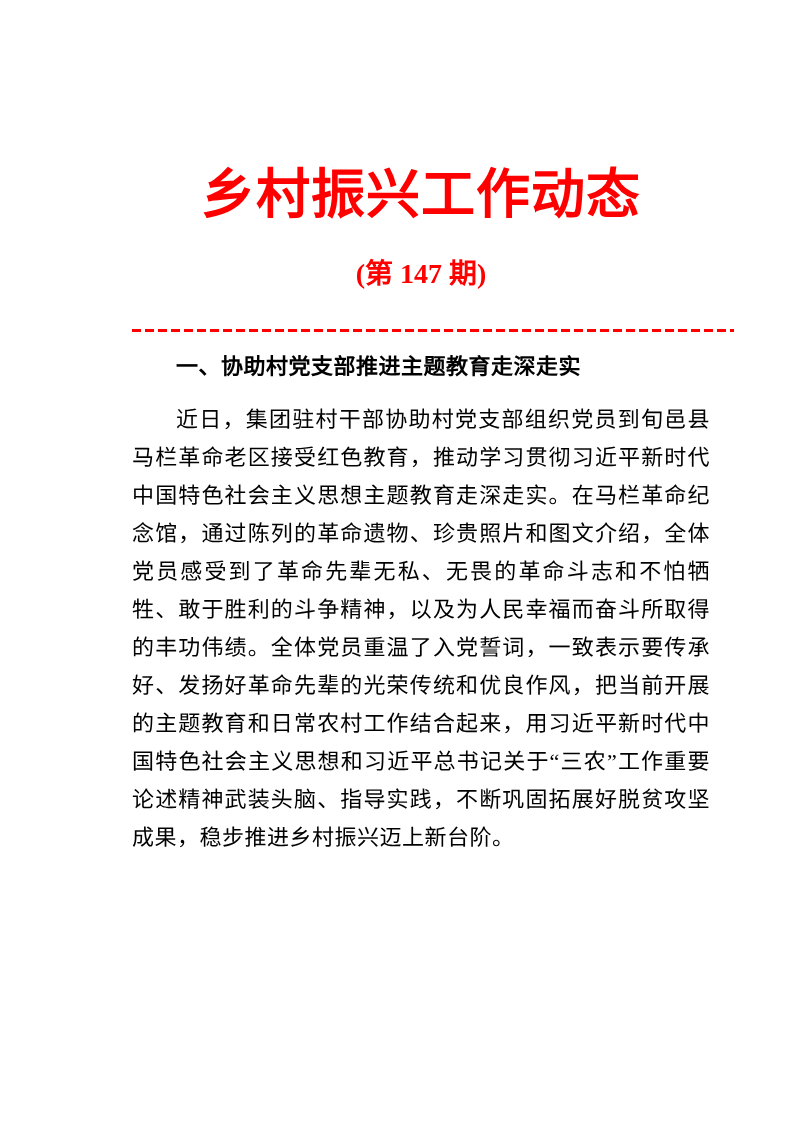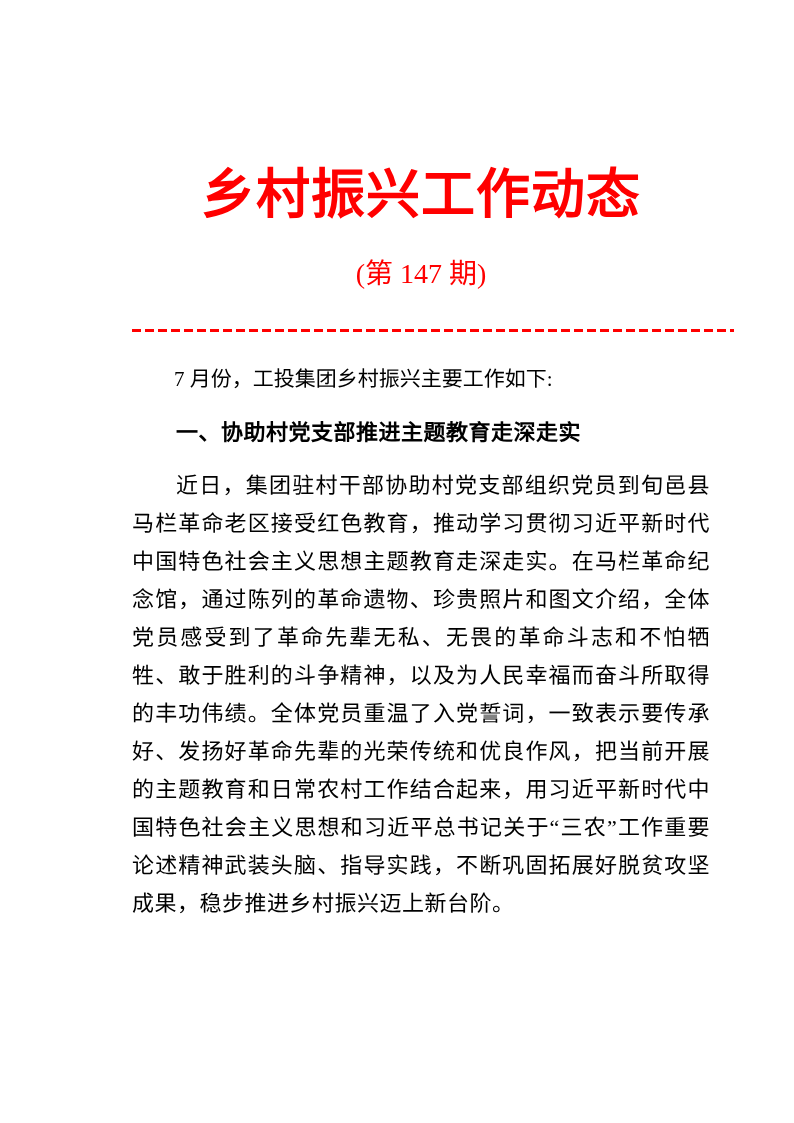--- a/index.html
+++ b/index.html
@@ -27,21 +27,21 @@
     letter-spacing: 1px;
     white-space: nowrap;
   }
 
   .issue-line {
     margin-top: 24px;
     text-align: center;
     font-family: "Liberation Serif", "DejaVu Serif", serif;
     font-size: 28px;
     line-height: 39px;
-    font-weight: normal;
+    font-weight: bold;
     color: var(--accent, #FF0000);
   }
 
   .dashed-separator {
     margin-top: 36px;
     height: 3px;
     width: 100%;
     background: repeating-linear-gradient(
       90deg,
       var(--accent, #FF0000) 0px,
@@ -86,19 +86,18 @@
 <body>
 
 <div class="page">
 
   <h1 class="doc-title">乡村振兴工作动态</h1>
 
   <div class="issue-line">(第 147 期)</div>
 
   <div class="dashed-separator"></div>
 
-  <p class="intro">7 月份，工投集团乡村振兴主要工作如下:</p>
 
   <h2 class="section-heading">一、协助村党支部推进主题教育走深走实</h2>
 
   <p class="section-body">近日，集团驻村干部协助村党支部组织党员到旬邑县马栏革命老区接受红色教育，推动学习贯彻习近平新时代中国特色社会主义思想主题教育走深走实。在马栏革命纪念馆，通过陈列的革命遗物、珍贵照片和图文介绍，全体党员感受到了革命先辈无私、无畏的革命斗志和不怕牺牲、敢于胜利的斗争精神，以及为人民幸福而奋斗所取得的丰功伟绩。全体党员重温了入党誓词，一致表示要传承好、发扬好革命先辈的光荣传统和优良作风，把当前开展的主题教育和日常农村工作结合起来，用习近平新时代中国特色社会主义思想和习近平总书记关于“三农”工作重要论述精神武装头脑、指导实践，不断巩固拓展好脱贫攻坚成果，稳步推进乡村振兴迈上新台阶。</p>
 
 </div>
 
 </body></html>

